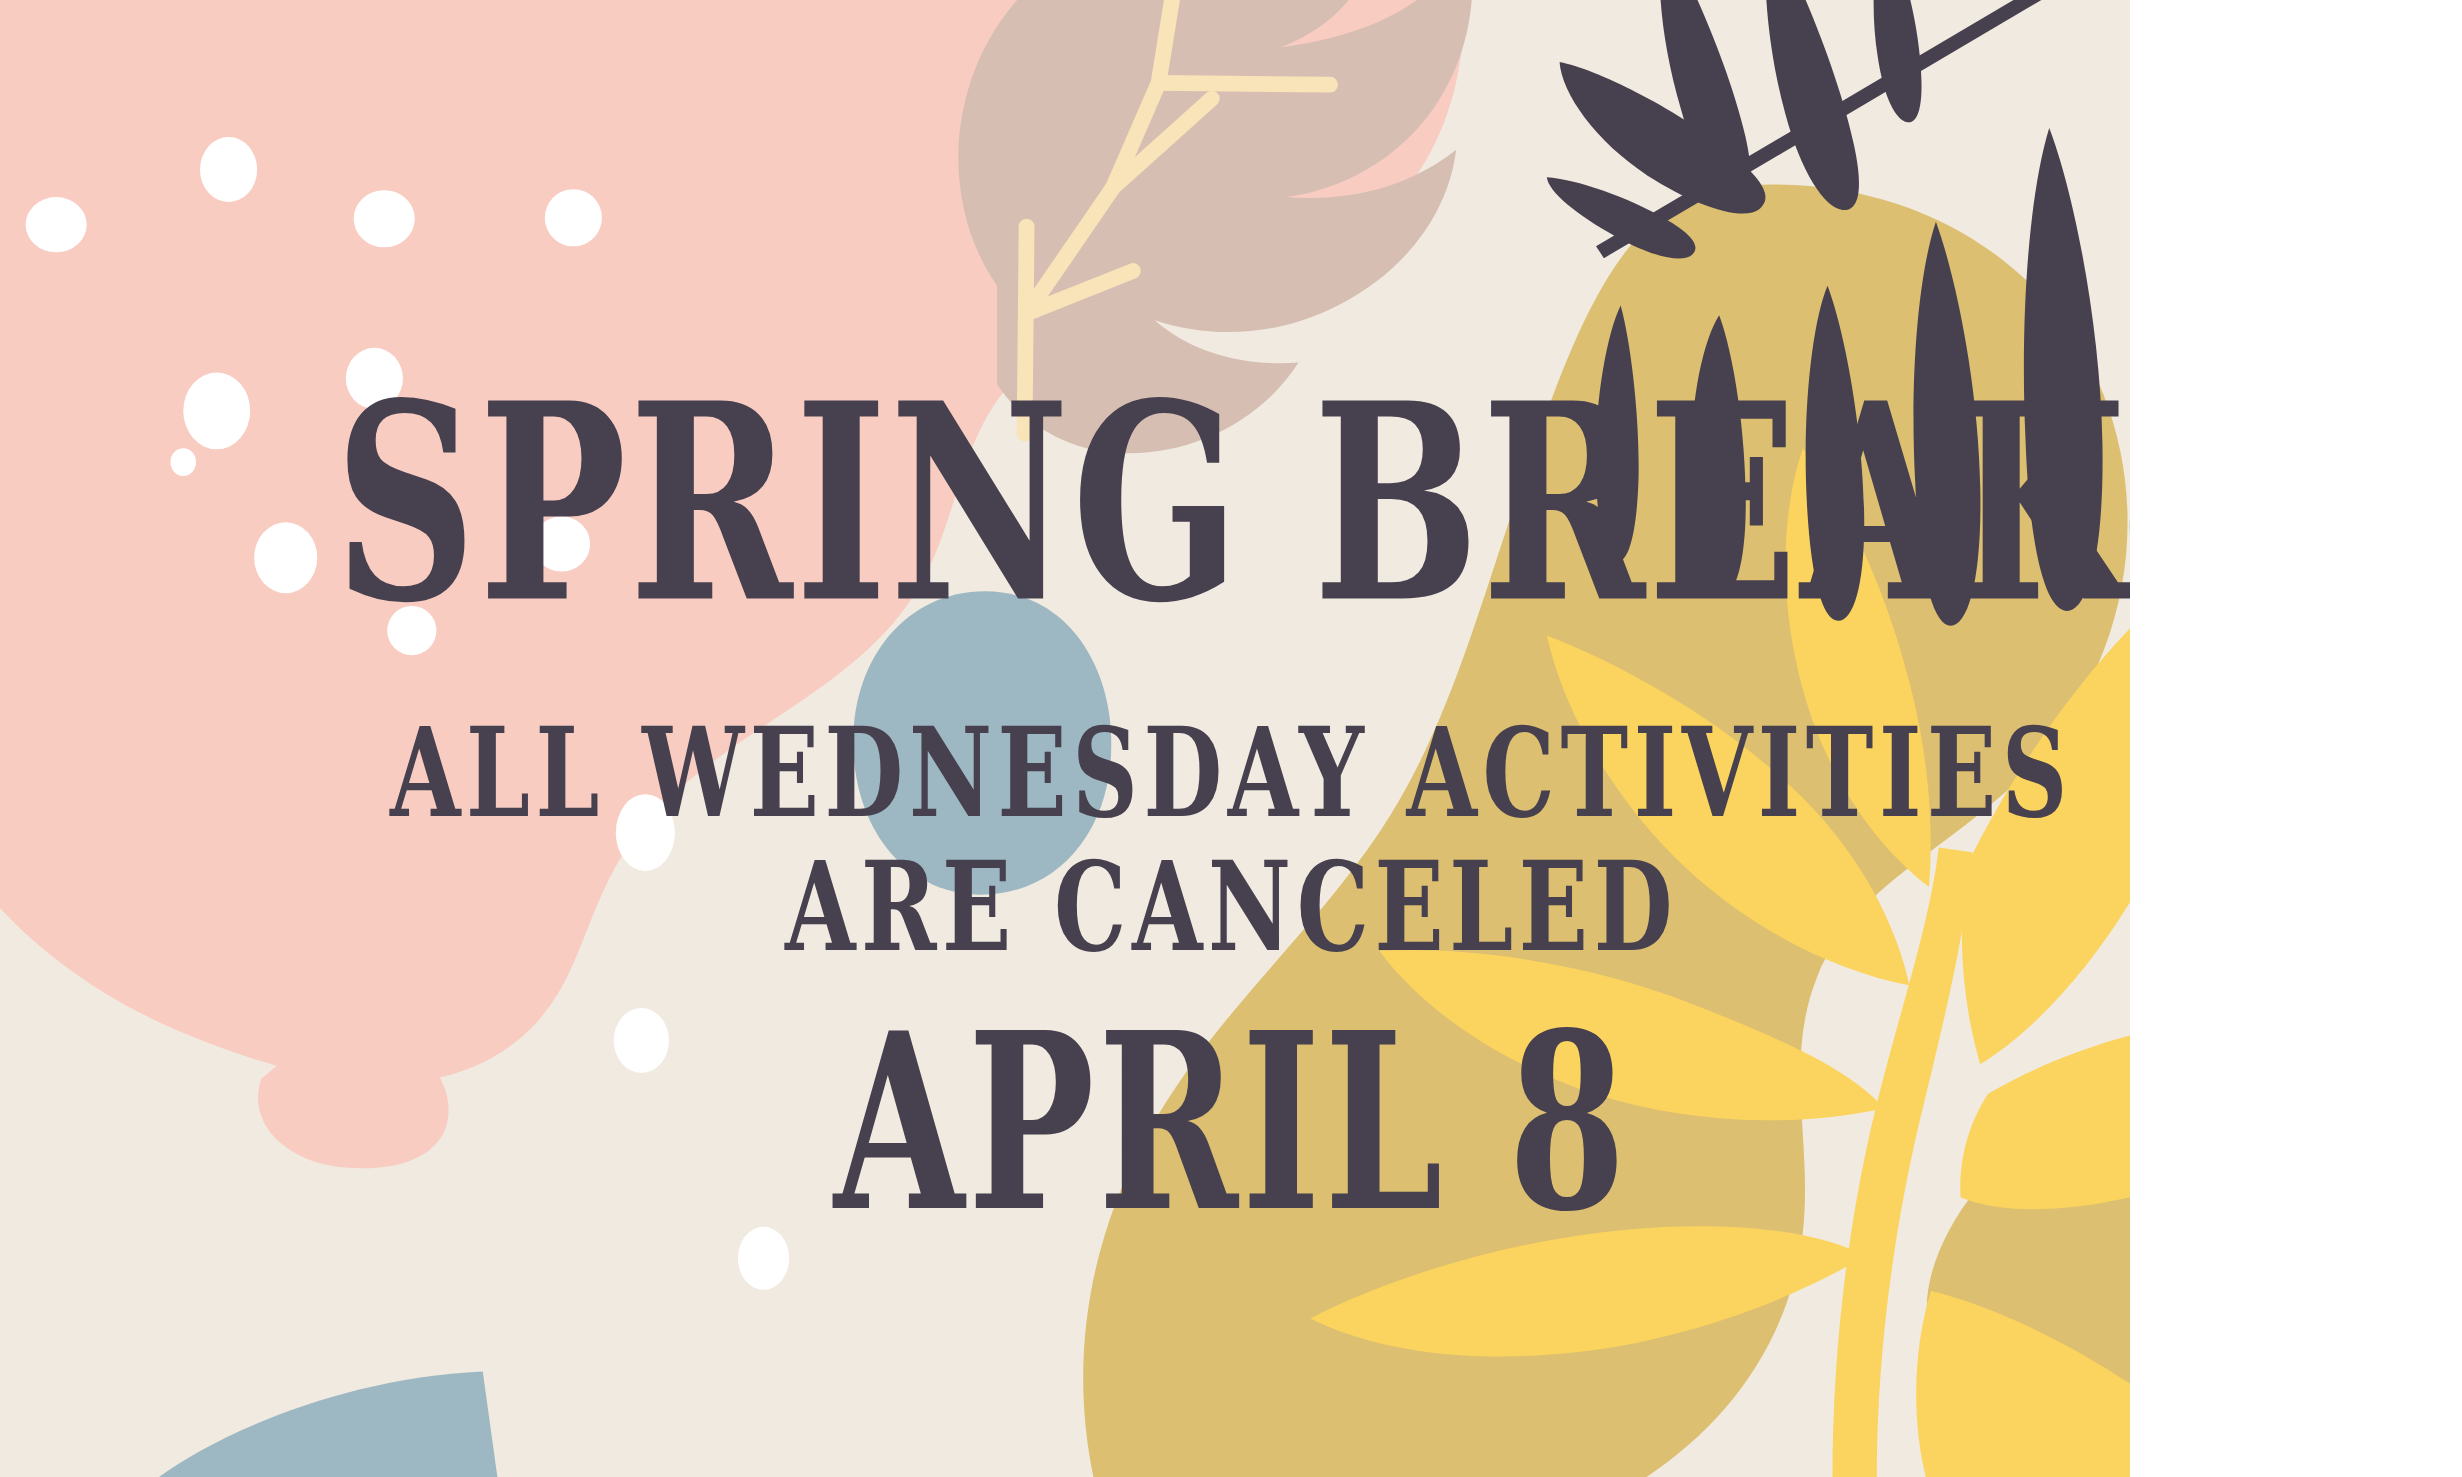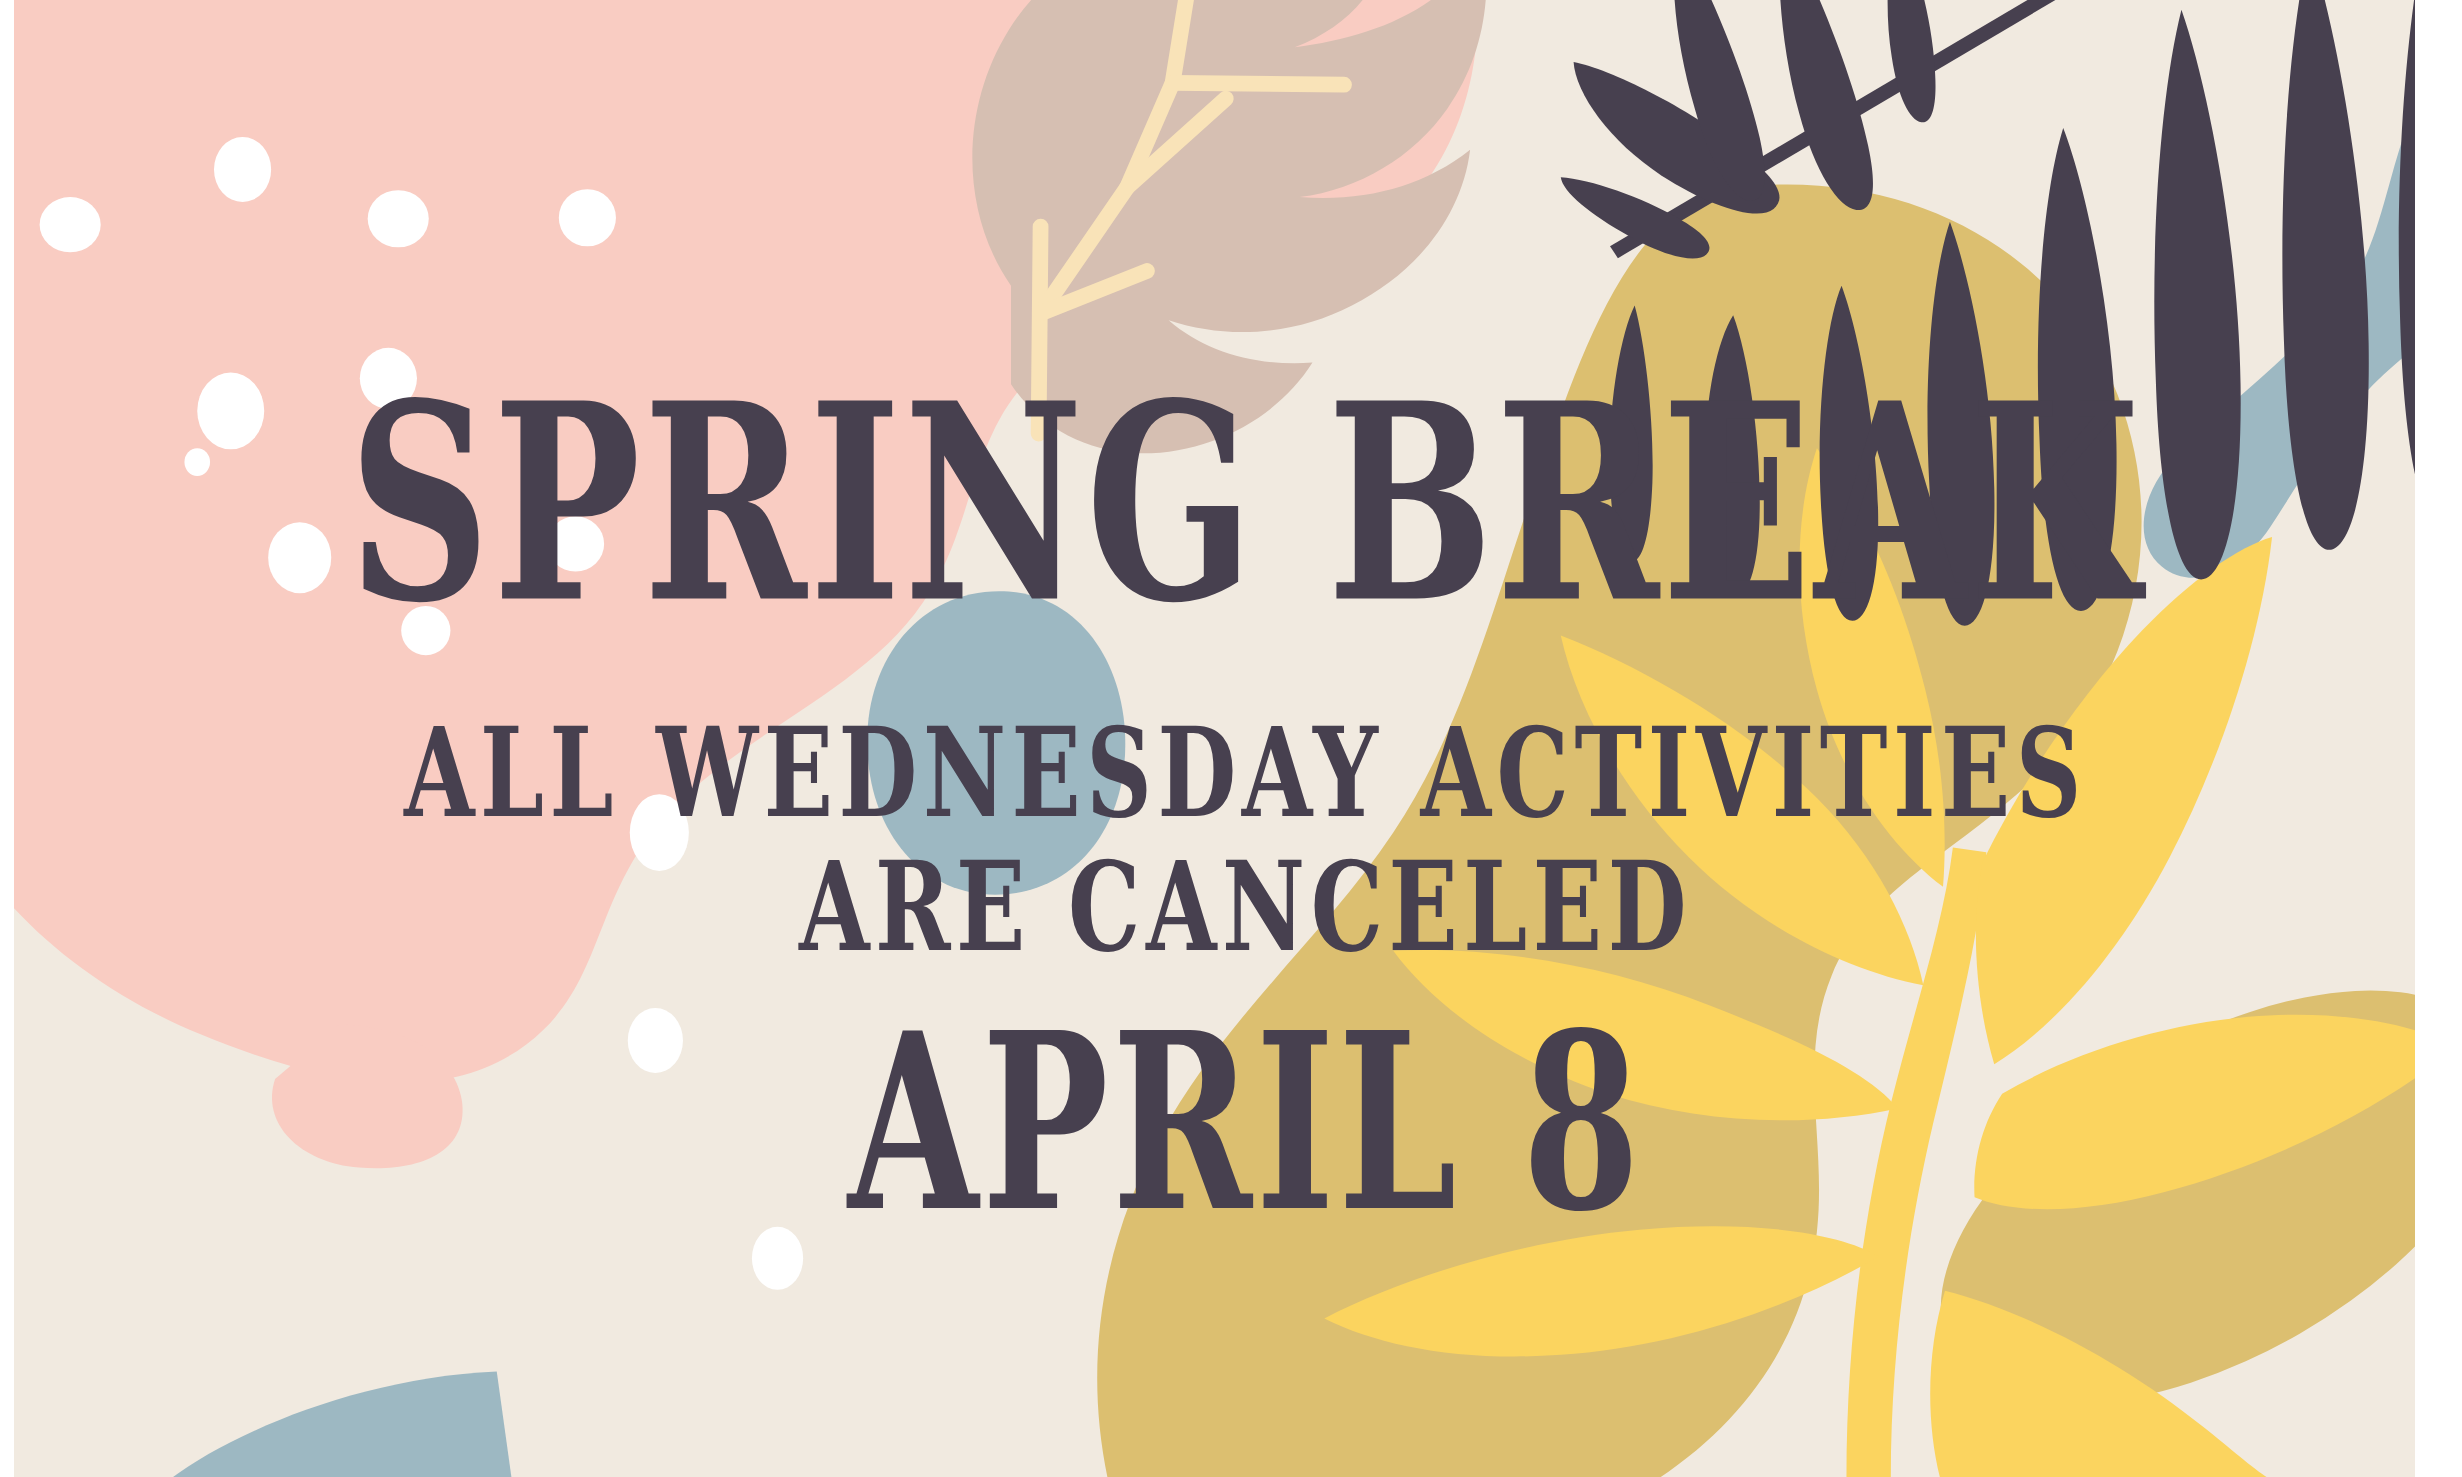--- a/index.html
+++ b/index.html
@@ -2,26 +2,25 @@
 <html><head>
 <meta charset="utf-8">
 <style>
   html, body {
     margin: 0;
     padding: 0;
     background: #ffffff;
   }
   #poster {
     position: relative;
-    width: 2401px;
+    width: 2130px;
     height: 1478px;
     overflow: hidden;
     background: #fdba74;
     font-family: "Liberation Sans", sans-serif;
-    margin-left: 14px;
   }
   #poster svg.layer {
     position: absolute;
     top: 0;
     left: 0;
     width: 2463px;
     height: 1478px;
     display: block;
   }
   .text-stack {

